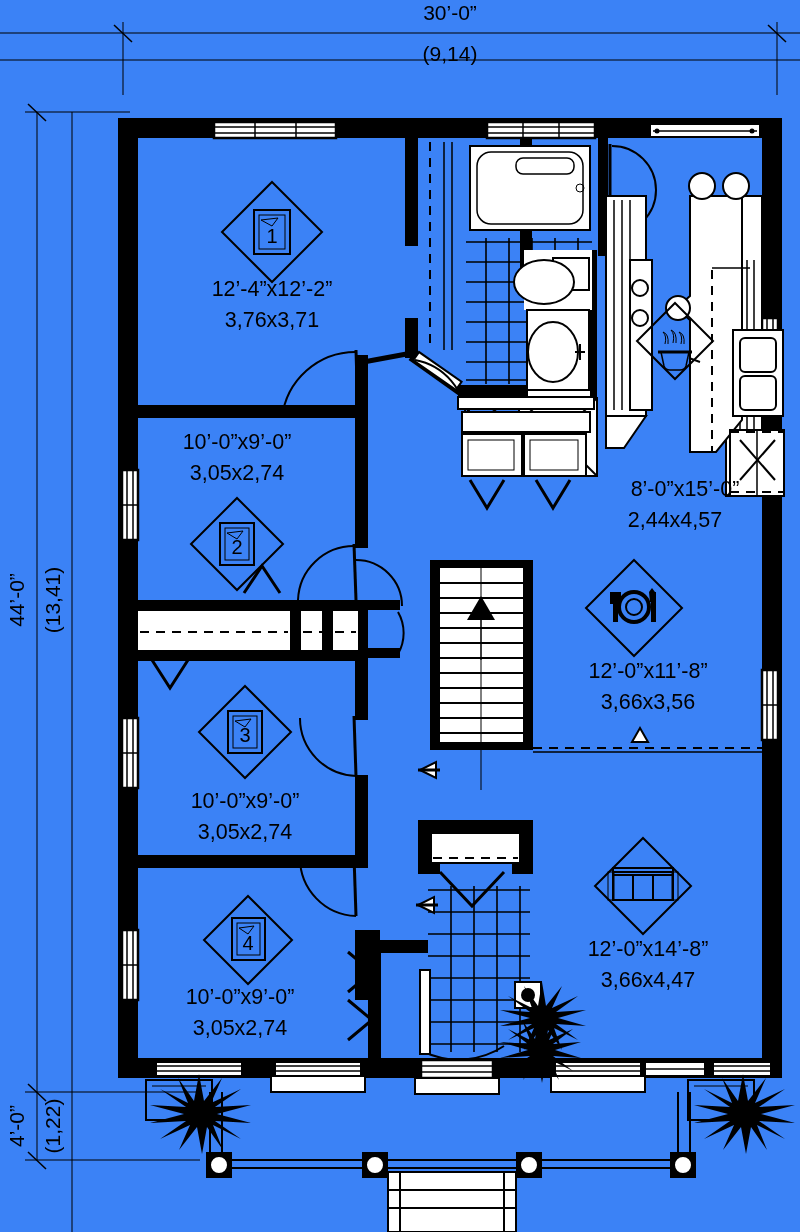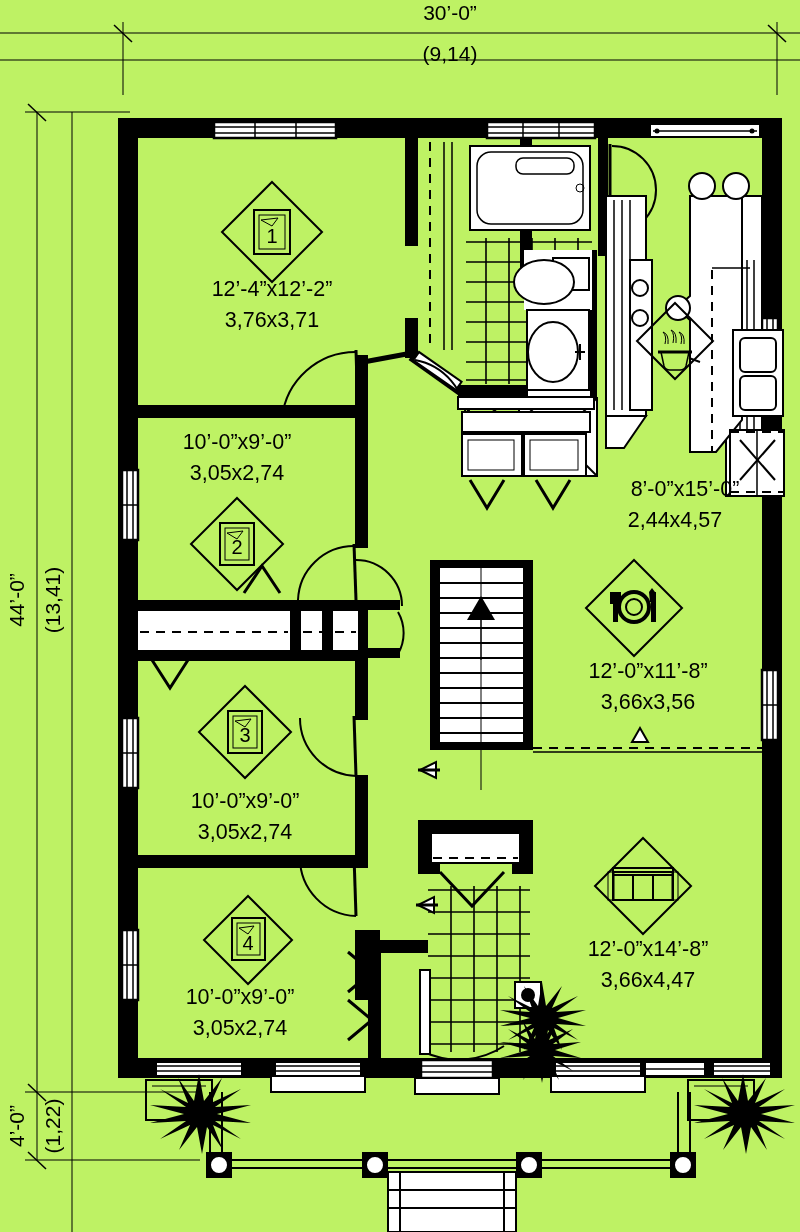--- a/index.html
+++ b/index.html
@@ -7,21 +7,21 @@
     padding: 0;
     background: #ffffff;
   }
   body {
     font-family: "Liberation Sans", sans-serif;
   }
   #plan {
     position: relative;
     width: 800px;
     height: 1232px;
-    background: #bef264;
+    background: #3b82f6;
     overflow: hidden;
   }
   #plan svg {
     position: absolute;
     left: 0;
     top: 0;
   }
   .dimtext {
     font-family: "Liberation Sans", sans-serif;
     font-size: 21px;

